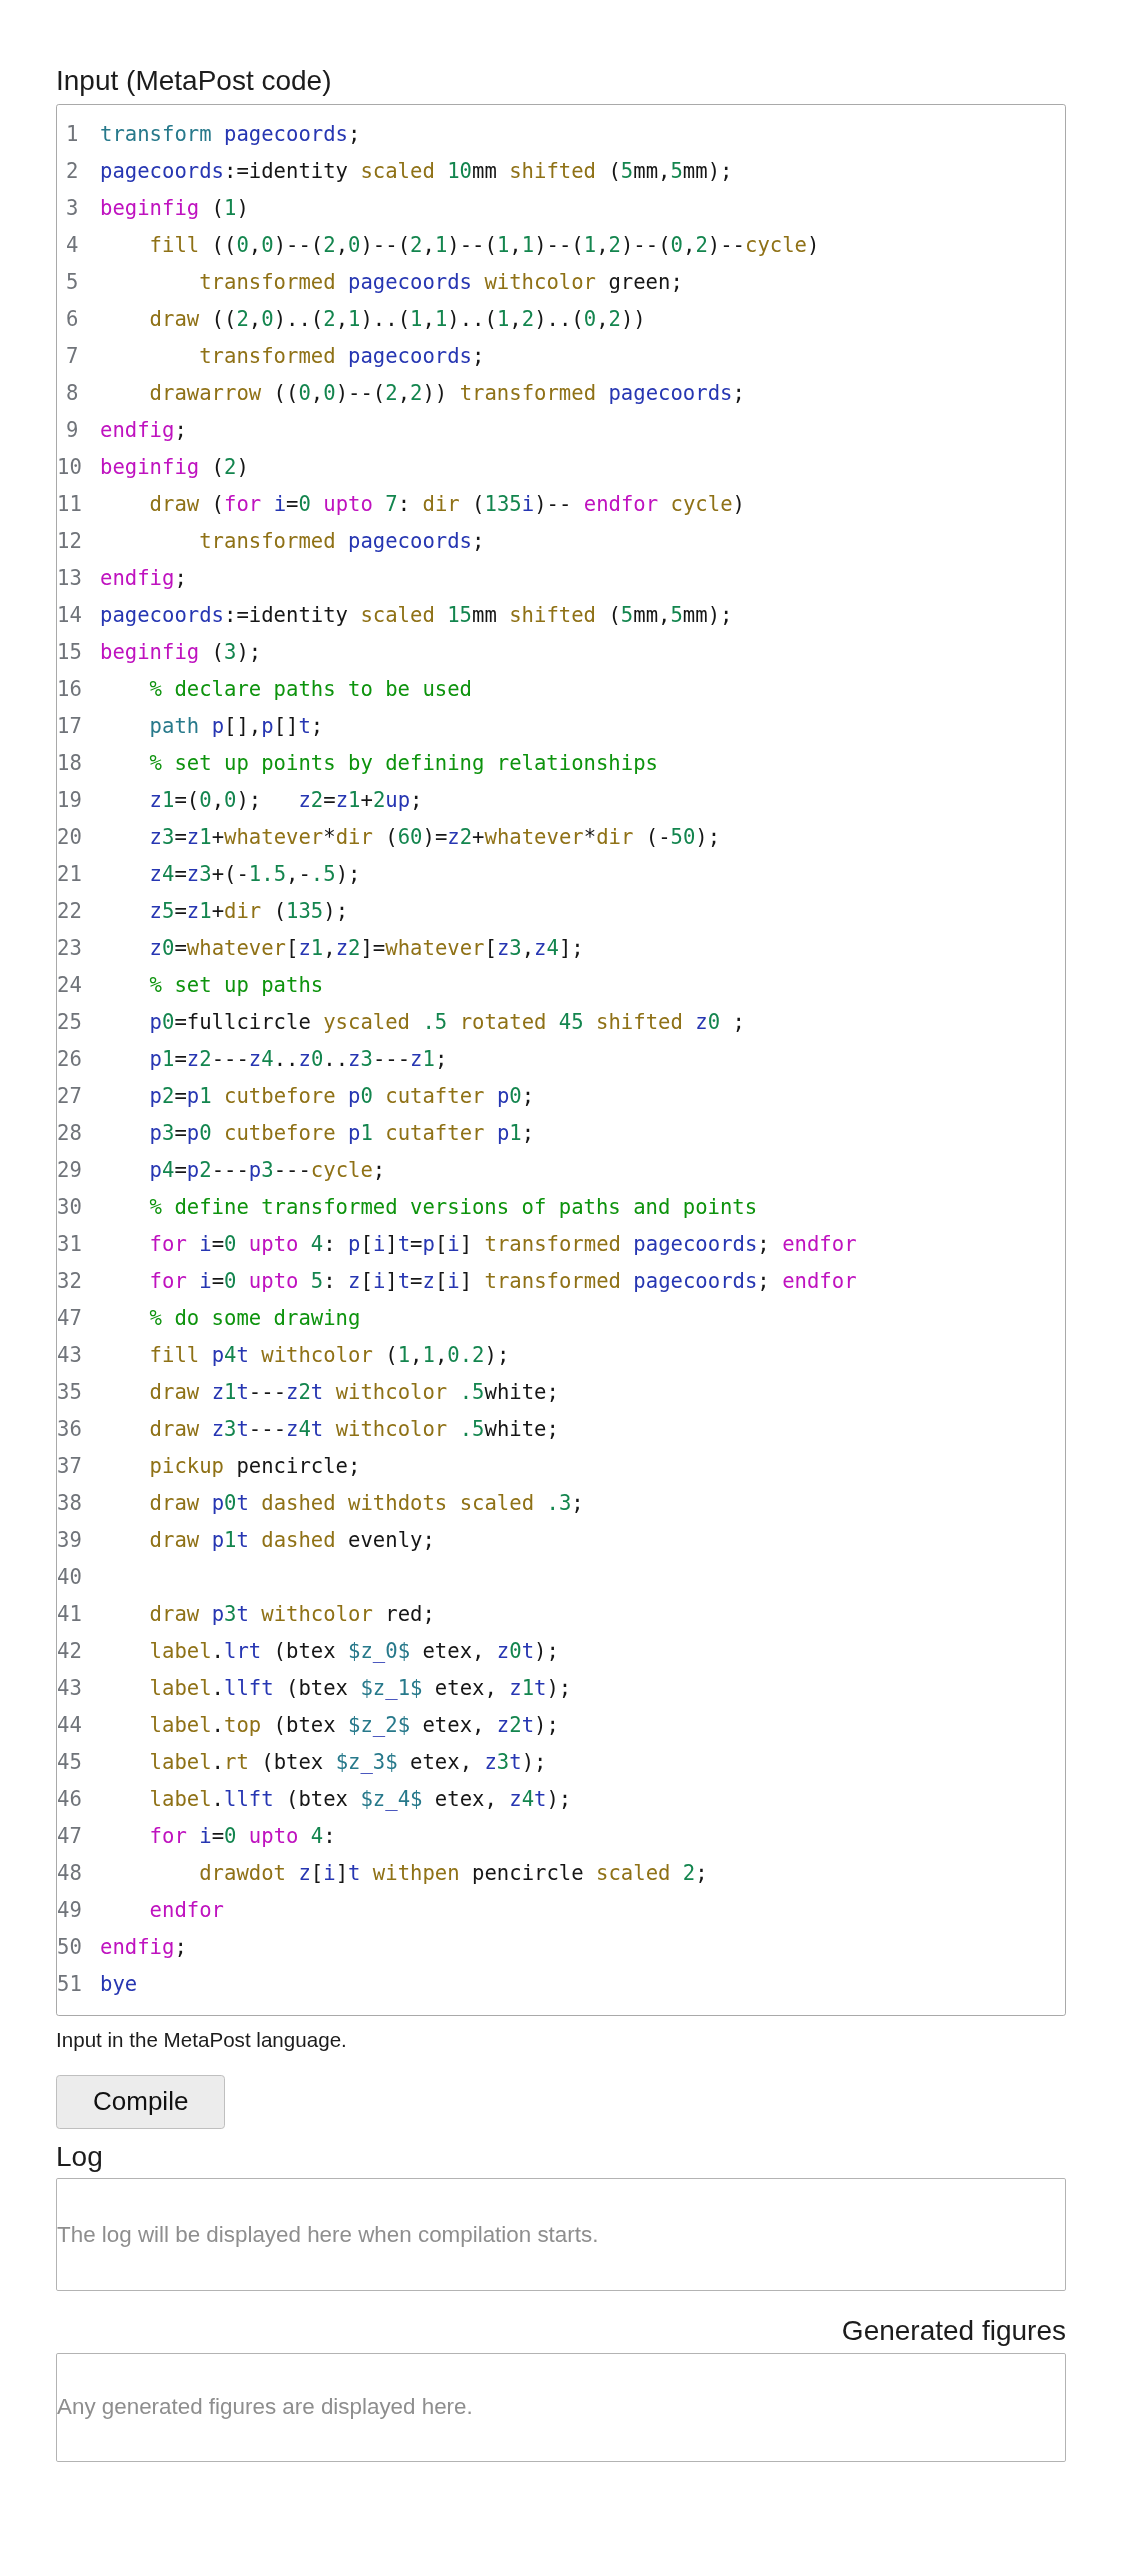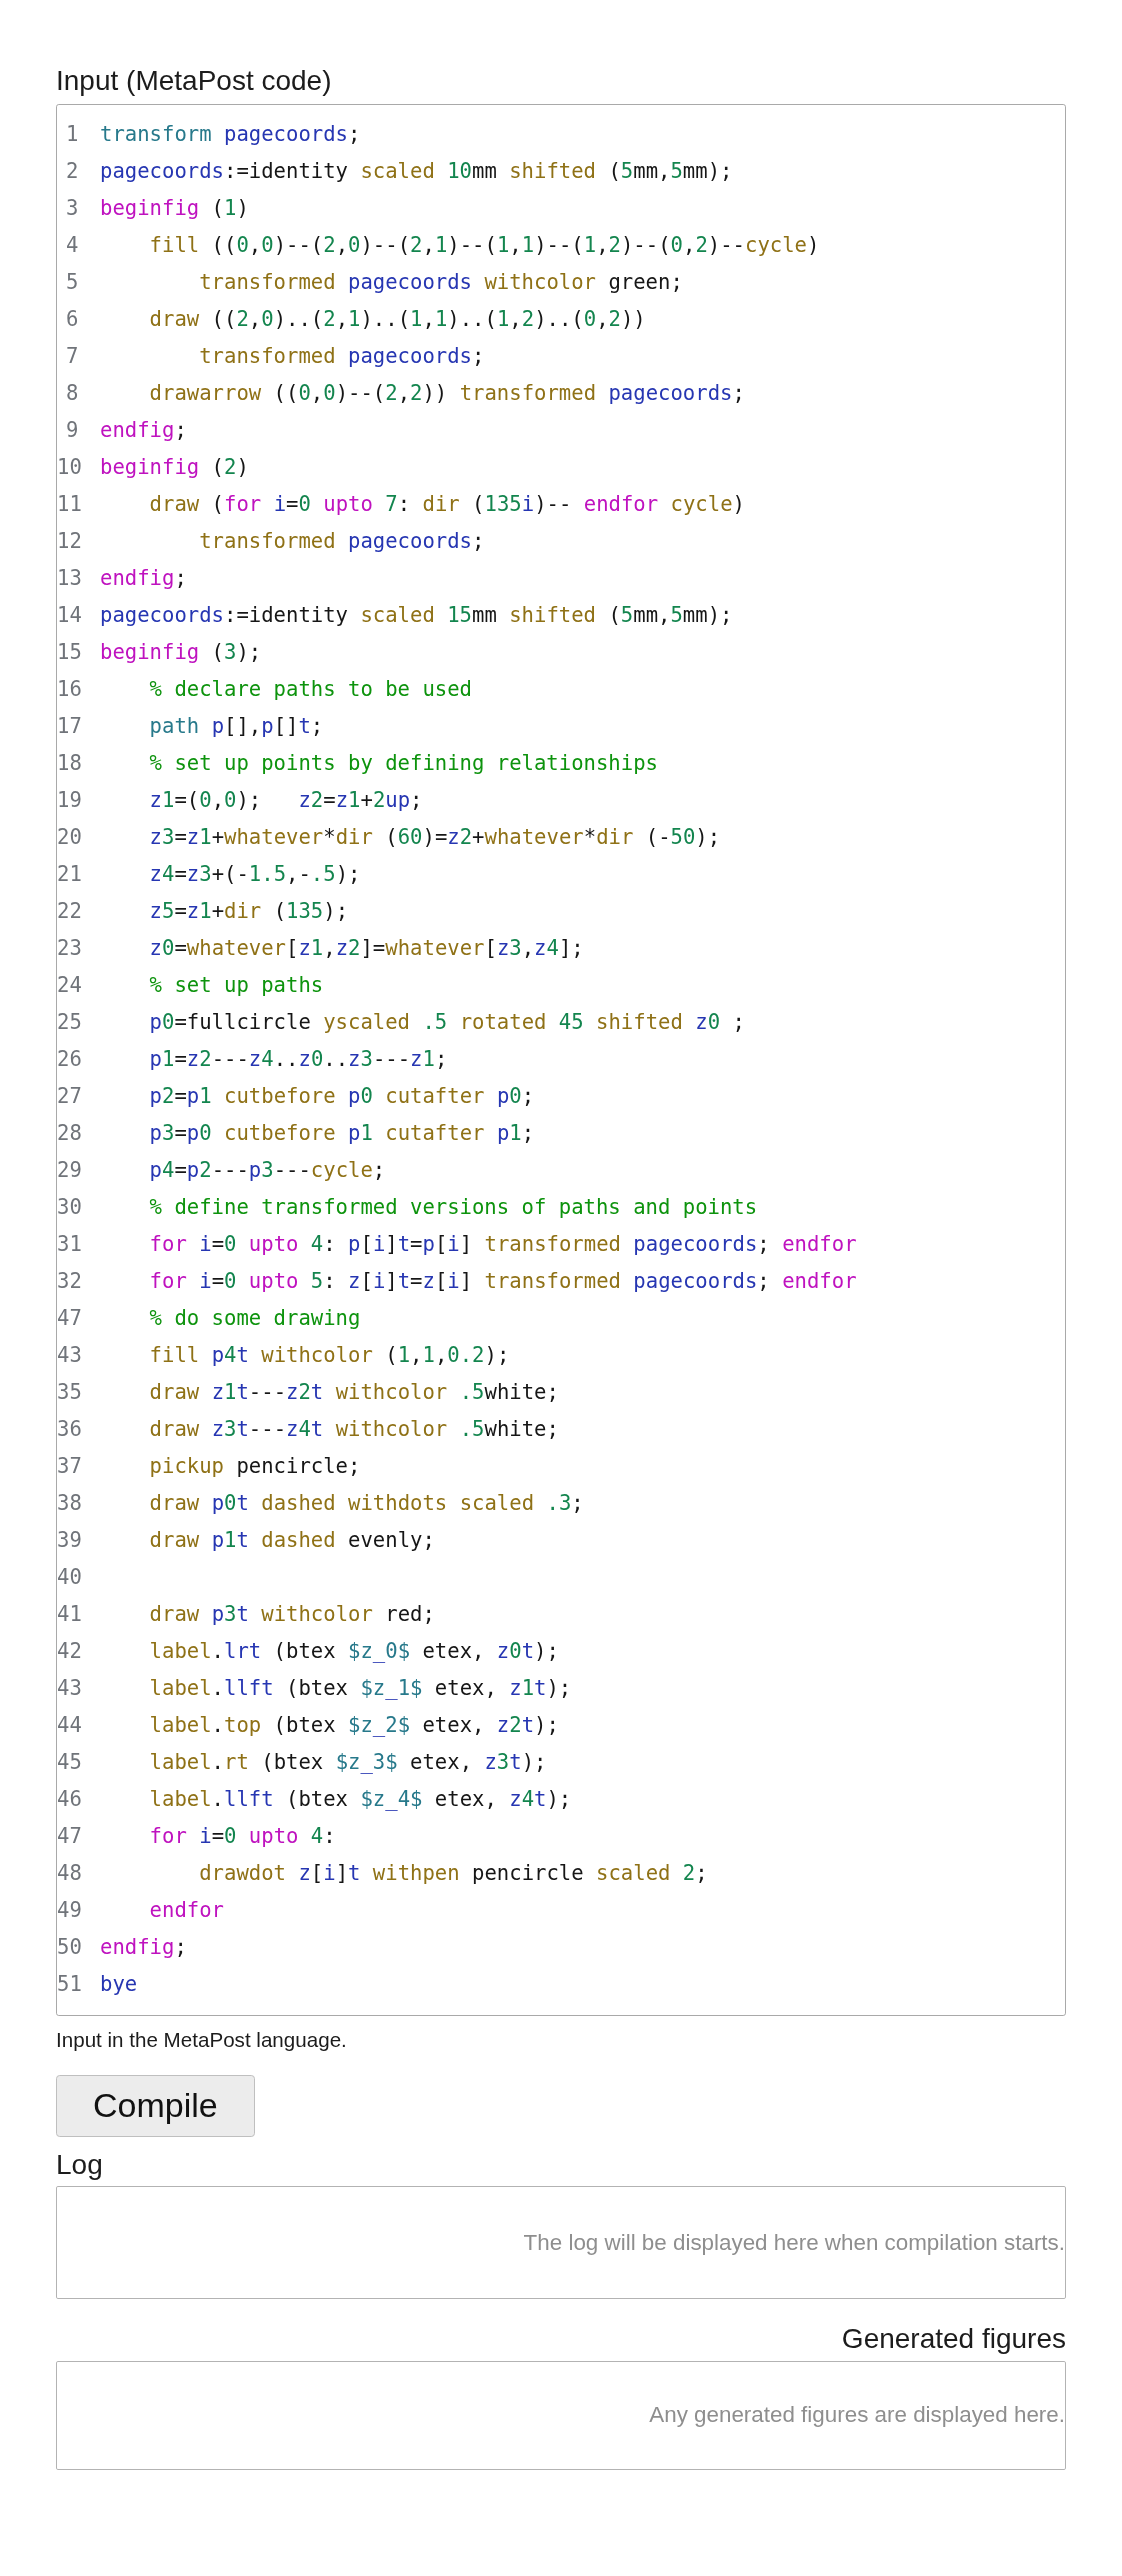--- a/index.html
+++ b/index.html
@@ -43,35 +43,35 @@
   .tk-c{color:var(--comment-green);}
   .tk-o{color:var(--builtin-olive);}
   .caption{
     margin-top:11.2px;
     font-size:20.6px; line-height:26px; color:#1c1c1c;
   }
   .compile{
     margin-top:22.4px;
     display:inline-block;
     font-family:"Liberation Sans", sans-serif;
-    font-size:34px; color:#111;
+    font-size:26px; color:#111;
     background:var(--button-bg);
     border:1.9px solid var(--button-border);
     border-radius:3.7px;
     padding:10.3px 36px;
     cursor:pointer;
   }
   .sect{margin-top:16px;}
   .sect.figs-label{margin-top:28px;text-align:right;}
   .placeholder-box{
     margin-top:9.4px;
     border:1.9px solid #b3b3b3;
     border-radius:1.9px;
     height:113px;
-    display:flex; align-items:center; justify-content:flex-end;
+    display:flex; align-items:center; justify-content:flex-start;
     background:#fff;
   }
   .placeholder-box.figs{height:109px;}
   .placeholder-box span{
     font-size:22.4px; color:var(--placeholder-gray);
   }
 </style>
 </head>
 <body>
 

